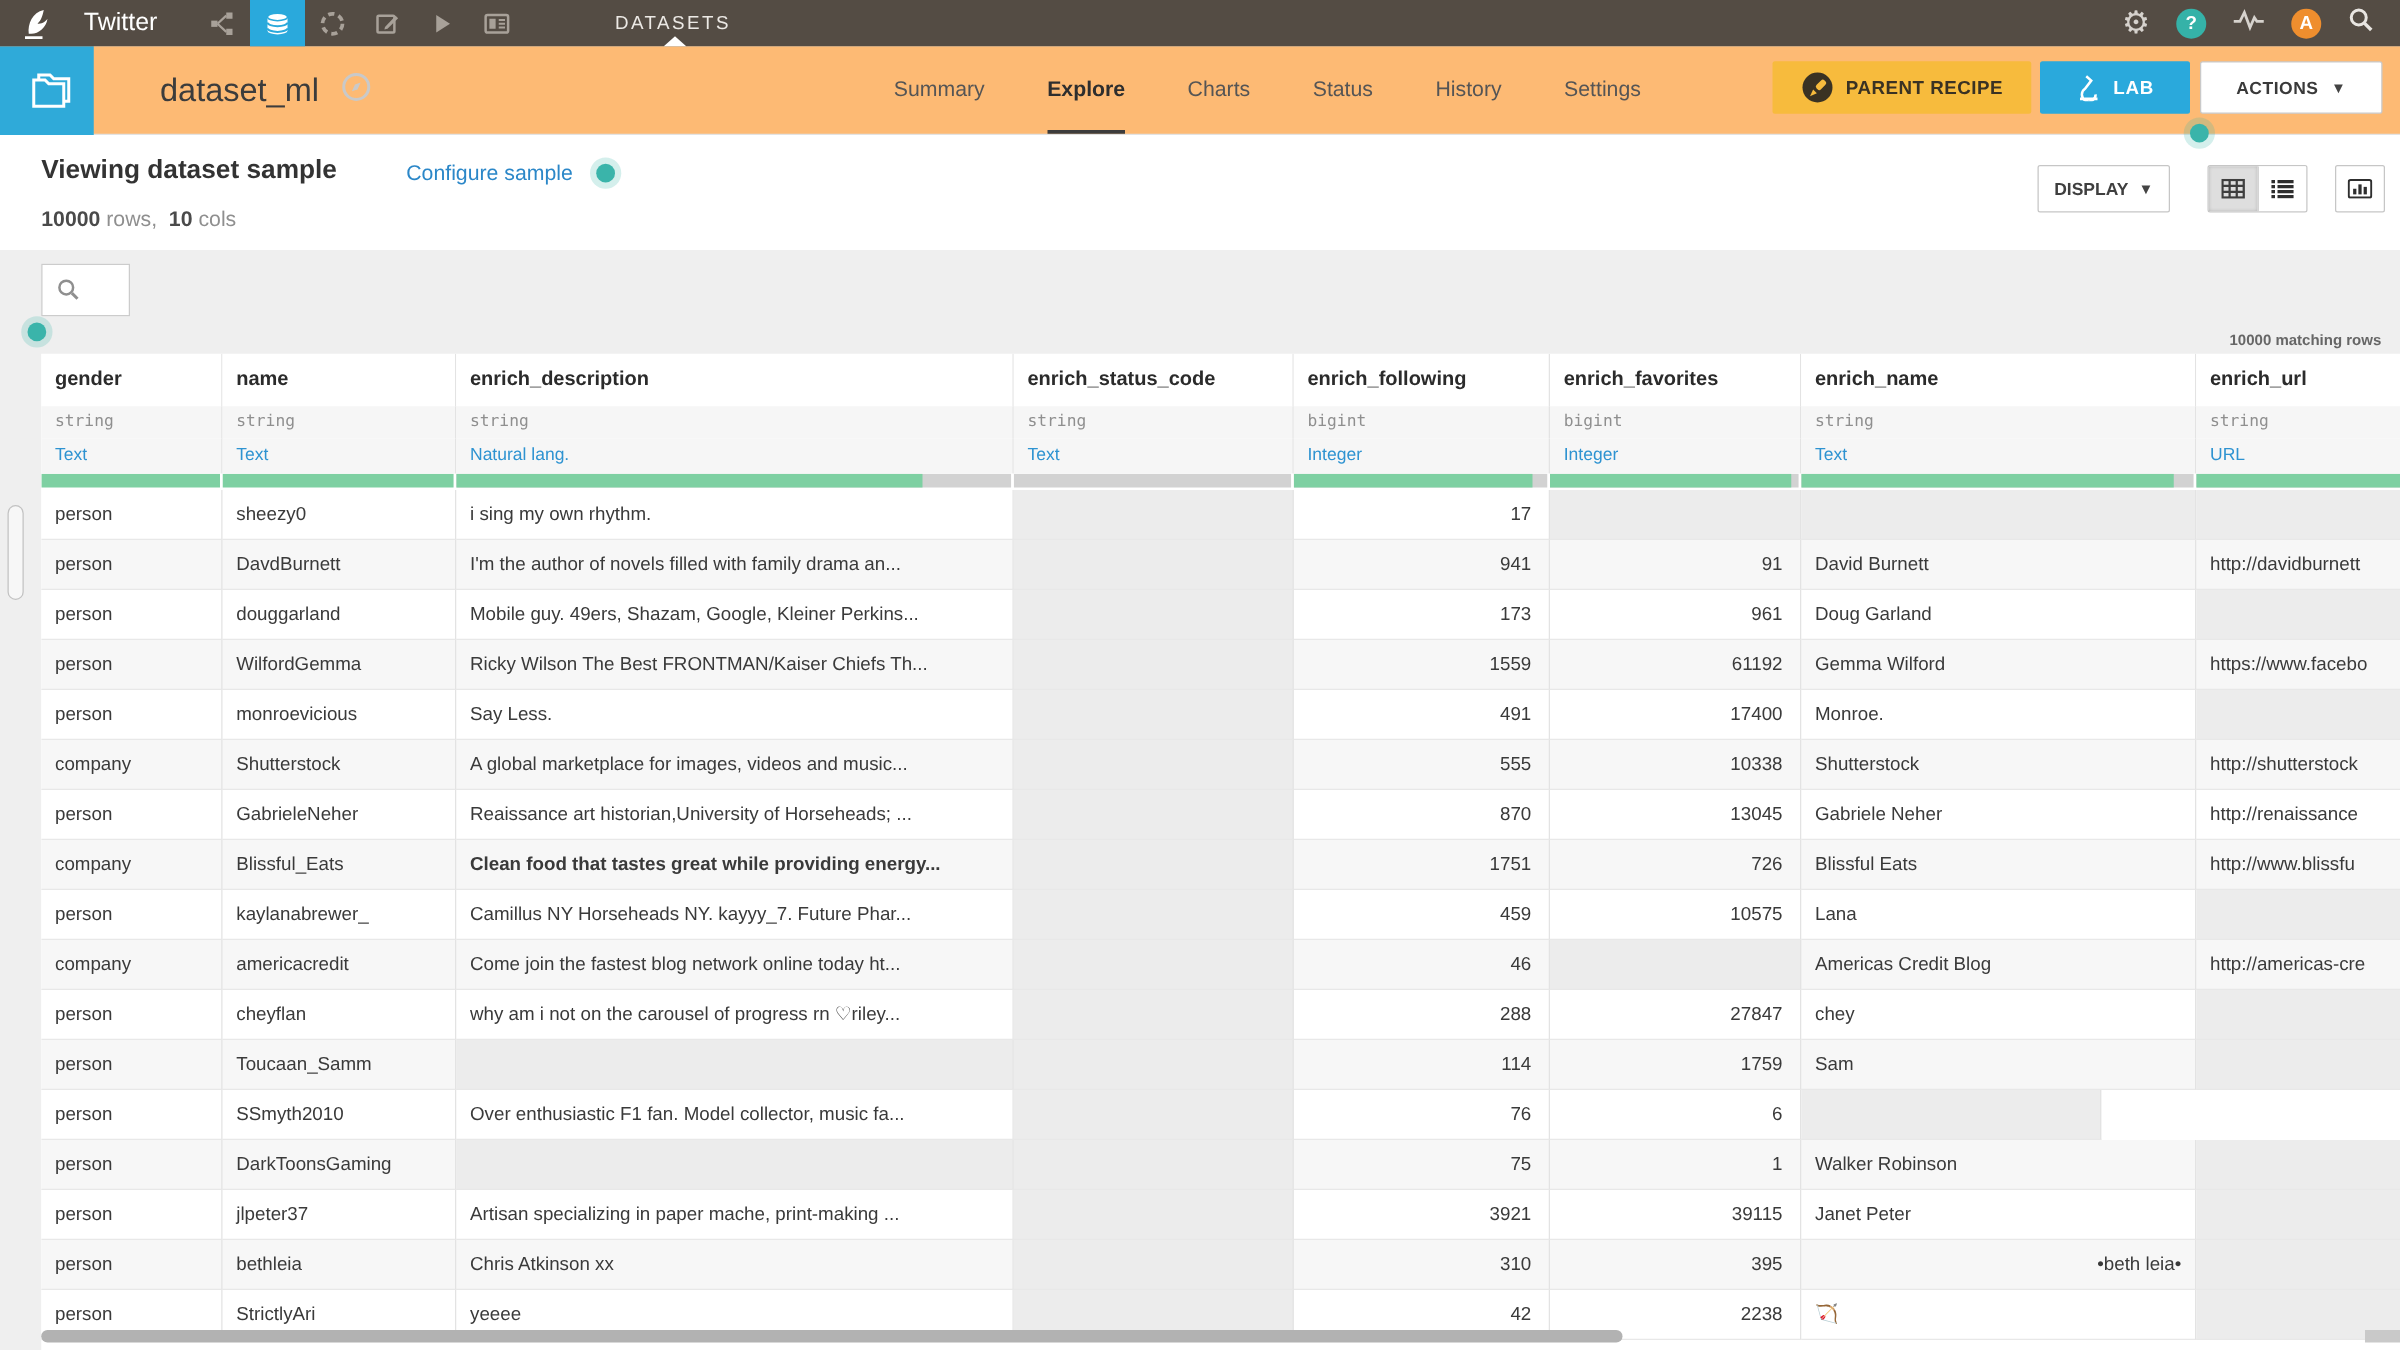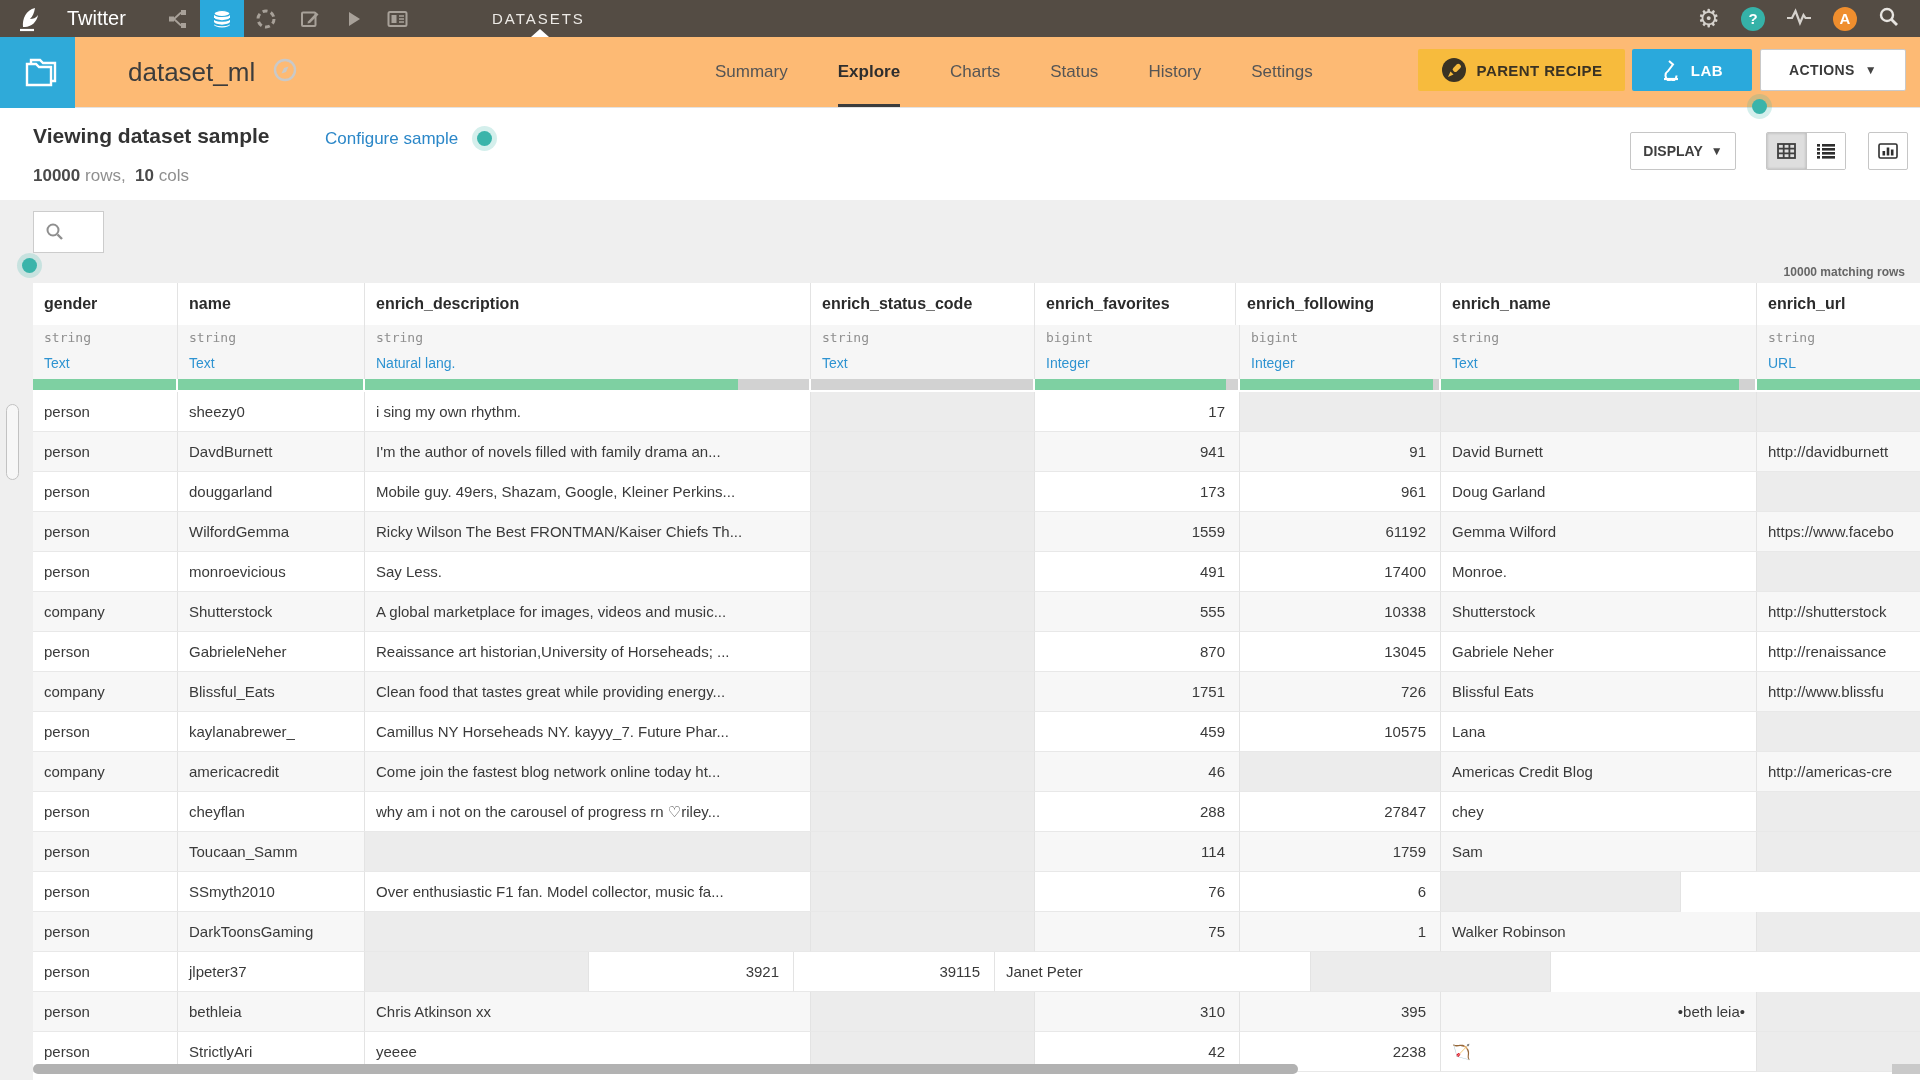--- a/index.html
+++ b/index.html
@@ -274,22 +274,22 @@
     </svg>
   </div>
   <div class="matching-rows">10000 matching rows</div>
 
   <div class="table-wrap">
       <div class="trow names">
         <div class="hcell" style="width: 145px;">gender</div>
         <div class="hcell" style="width: 187px;">name</div>
         <div class="hcell" style="width: 446px;">enrich_description</div>
         <div class="hcell" style="width: 224px;">enrich_status_code</div>
+        <div class="hcell" style="width: 205px;">enrich_following</div>
         <div class="hcell" style="width: 201px;">enrich_favorites</div>
-        <div class="hcell" style="width: 205px;">enrich_following</div>
         <div class="hcell" style="width: 316px;">enrich_name</div>
         <div class="hcell" style="width: 240px;">enrich_url</div>
       </div>
       <div class="trow types">
         <div class="hcell" style="width: 145px;">string</div>
         <div class="hcell" style="width: 187px;">string</div>
         <div class="hcell" style="width: 446px;">string</div>
         <div class="hcell" style="width: 224px;">string</div>
         <div class="hcell" style="width: 205px;">bigint</div>
         <div class="hcell" style="width: 201px;">bigint</div>
@@ -414,21 +414,21 @@
         <div class="dcell" style="width: 446px;">Reaissance art historian,University of Horseheads; ...</div>
         <div class="dcell empty" style="width: 224px;"></div>
         <div class="dcell num" style="width: 205px;">870</div>
         <div class="dcell num" style="width: 201px;">13045</div>
         <div class="dcell" style="width: 316px;">Gabriele Neher</div>
         <div class="dcell" style="width: 240px;">http://renaissance</div>
       </div>
       <div class="drow alt">
         <div class="dcell" style="width: 145px;">company</div>
         <div class="dcell" style="width: 187px;">Blissful_Eats</div>
-        <div class="dcell" style="width: 446px;">Clean food that tastes great while providing energy...</div>
+        <div class="dcell" style="width: 446px; font-weight: bold;">Clean food that tastes great while providing energy...</div>
         <div class="dcell empty" style="width: 224px;"></div>
         <div class="dcell num" style="width: 205px;">1751</div>
         <div class="dcell num" style="width: 201px;">726</div>
         <div class="dcell" style="width: 316px;">Blissful Eats</div>
         <div class="dcell" style="width: 240px;">http://www.blissfu</div>
       </div>
       <div class="drow">
         <div class="dcell" style="width: 145px;">person</div>
         <div class="dcell" style="width: 187px;">kaylanabrewer_</div>
         <div class="dcell" style="width: 446px;">Camillus NY Horseheads NY. kayyy_7. Future Phar...</div>
@@ -483,20 +483,21 @@
         <div class="dcell empty" style="width: 446px;"></div>
         <div class="dcell empty" style="width: 224px;"></div>
         <div class="dcell num" style="width: 205px;">75</div>
         <div class="dcell num" style="width: 201px;">1</div>
         <div class="dcell" style="width: 316px;">Walker Robinson</div>
         <div class="dcell empty" style="width: 240px;"></div>
       </div>
       <div class="drow">
         <div class="dcell" style="width: 145px;">person</div>
         <div class="dcell" style="width: 187px;">jlpeter37</div>
+        <div class="dcell" style="width: 446px;">Artisan specializing in paper mache, print-making ...</div>
         <div class="dcell empty" style="width: 224px;"></div>
         <div class="dcell num" style="width: 205px;">3921</div>
         <div class="dcell num" style="width: 201px;">39115</div>
         <div class="dcell" style="width: 316px;">Janet Peter</div>
         <div class="dcell empty" style="width: 240px;"></div>
       </div>
       <div class="drow alt">
         <div class="dcell" style="width: 145px;">person</div>
         <div class="dcell" style="width: 187px;">bethleia</div>
         <div class="dcell" style="width: 446px;">Chris Atkinson xx</div>

